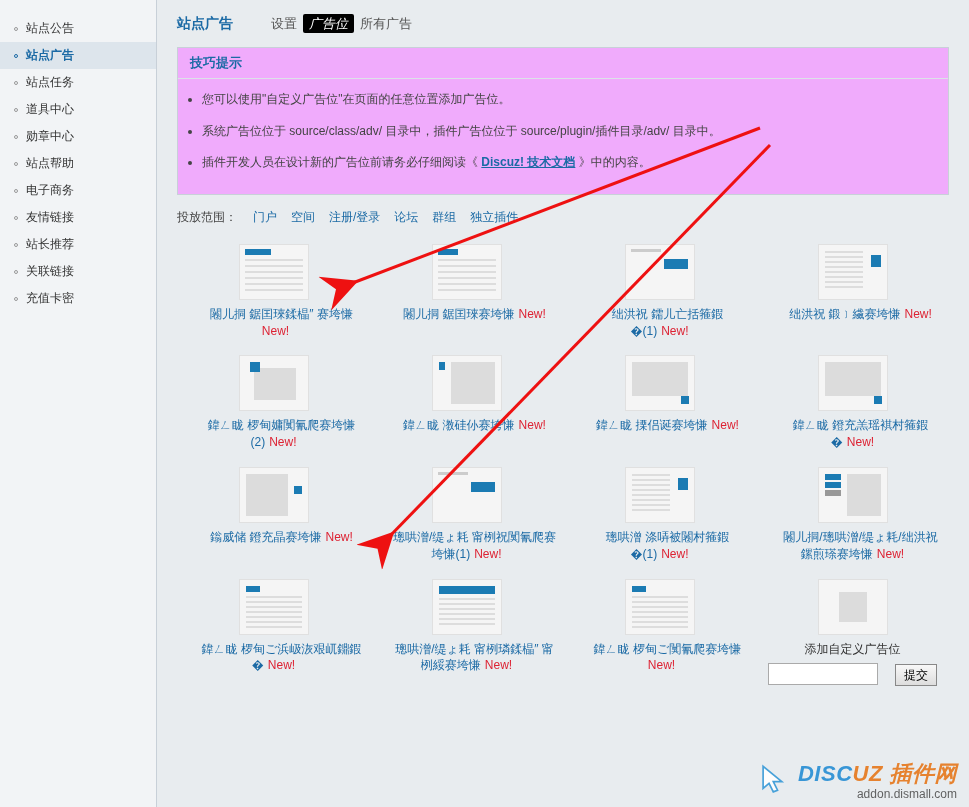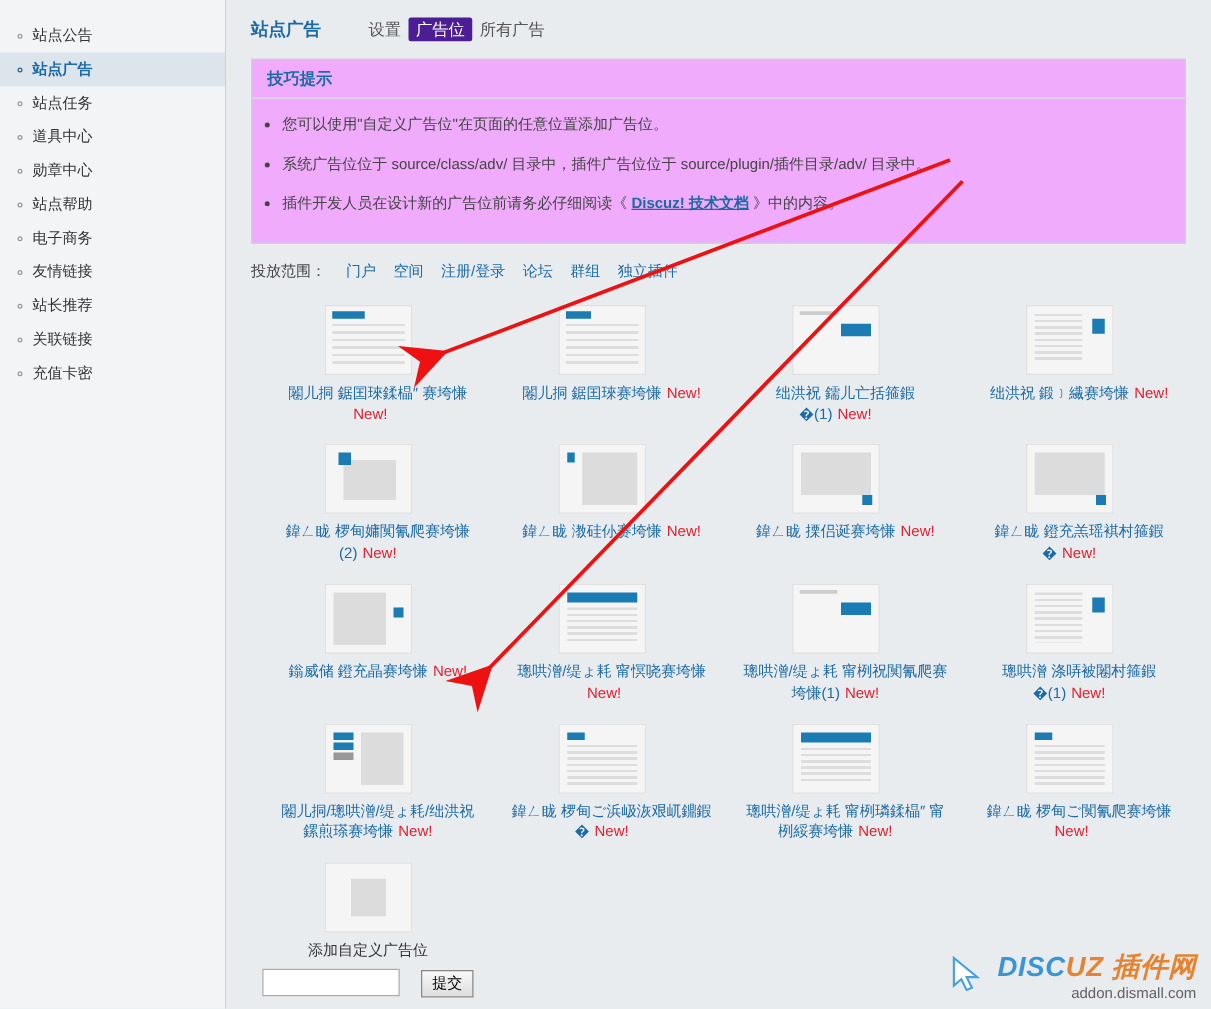--- a/index.html
+++ b/index.html
@@ -1,27 +1,27 @@
 <!DOCTYPE html>
 <html><head>
 <meta charset="utf-8">
 <style>
 * { box-sizing: border-box; margin: 0; padding: 0; }
 body { font-family: "Microsoft YaHei", Arial, sans-serif; font-size: 12px; color: #333; background: #e8ecef; width: 969px; height: 807px; overflow: hidden; position: relative; }
 .container { display: flex; height: 100%; }
-.sidebar { width: 181px; background: #f2f4f6; border-right: 1px solid #c8d0d8; padding-top: 15px; }
+.sidebar { width: 157px; background: #f2f4f6; border-right: 1px solid #c8d0d8; padding-top: 15px; }
 .sidebar-item { display: flex; align-items: center; padding: 5px 8px 5px 14px; cursor: pointer; font-size: 12px; color: #333; }
 .sidebar-item.active { background: #dde5ec; color: #1b6aa5; font-weight: bold; }
 .sidebar-item .bullet { width: 4px; height: 4px; border: 1px solid #999; border-radius: 50%; margin-right: 8px; }
 .sidebar-item.active .bullet { border-color: #1b6aa5; }
 .main { flex: 1; padding: 15px 20px; background: #e8ecef; overflow-y: auto; }
 .tabbar { display: flex; align-items: center; gap: 14px; margin-bottom: 14px; }
 .tab-title { color: #1b6aa5; font-size: 14px; font-weight: bold; margin-right: 18px; }
 .tab-item { color: #555; font-size: 13px; cursor: pointer; padding: 2px 6px; }
-.tab-item.active { background: #4c1d95; color: #fff; border-radius: 2px; }
+.tab-item.active { background: #000000; color: #fff; border-radius: 2px; font-style: italic; }
 .tip-box { border: 1px solid #c8d0d8; background: #f0abfc; margin-bottom: 6px; }
 .tip-title { color: #1b6aa5; font-weight: bold; padding: 6px 12px; border-bottom: 1px solid #dce2e8; font-size: 13px; }
 .tip-body { padding: 10px 24px; }
 .tip-body li { list-style: disc; margin-bottom: 10px; color: #444; line-height: 1.8; }
 .tip-body a { color: #1b6aa5; text-decoration: underline; font-weight: bold; }
 .scope-row { display: flex; align-items: center; gap: 16px; padding: 8px 0 12px; color: #444; }
 .scope-row a { color: #1b6aa5; cursor: pointer; }
 .grid { display: grid; grid-template-columns: repeat(4, 1fr); gap: 0; }
 .cell { text-align: center; padding: 6px 4px 10px; position: relative; }
 .thumb { width: 70px; height: 56px; margin: 0 auto 6px; position: relative; background: #f5f5f5; border: 1px solid #e0e0e0; }
@@ -162,24 +162,20 @@
         </div>
         <div class="cell">
           <div class="thumb t7"></div>
           <div class="caption"><a>鍏ㄥ眬 鐙充羔瑶褀村箍鍜�</a><span class="new">New!</span></div>
         </div>
         <div class="cell">
           <div class="thumb t8"></div>
           <div class="caption"><a>鎓威储 鐙充晶赛垮慊</a><span class="new">New!</span></div>
         </div>
         <div class="cell">
-          <div class="thumb t9"></div>
-          <div class="caption"><a>璁哄潧/缇ょ耗 甯慏哓赛垮慊</a><span class="new">New!</span></div>
-        </div>
-        <div class="cell">
           <div class="thumb t3"></div>
           <div class="caption"><a>璁哄潧/缇ょ耗 甯栵祝闃氰爬赛垮慊(1)</a><span class="new">New!</span></div>
         </div>
         <div class="cell">
           <div class="thumb t4"></div>
           <div class="caption"><a>璁哄潧 涤哢被闂村箍鍜�(1)</a><span class="new">New!</span></div>
         </div>
         <div class="cell">
           <div class="thumb t10"></div>
           <div class="caption"><a>闂儿挏/璁哄潧/缇ょ耗/绌洪祝 鏍煎瑹赛垮慊</a><span class="new">New!</span></div>

